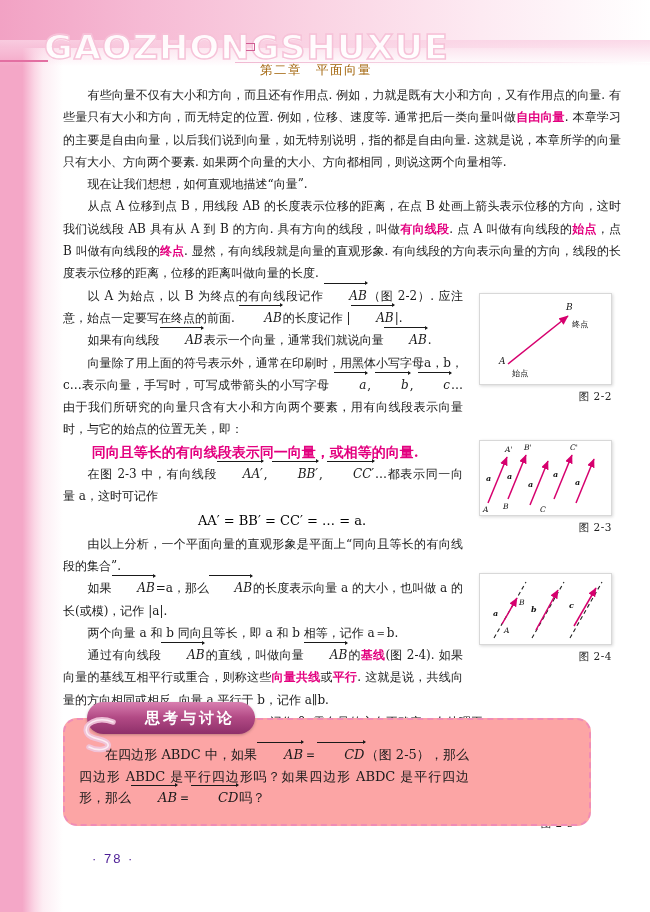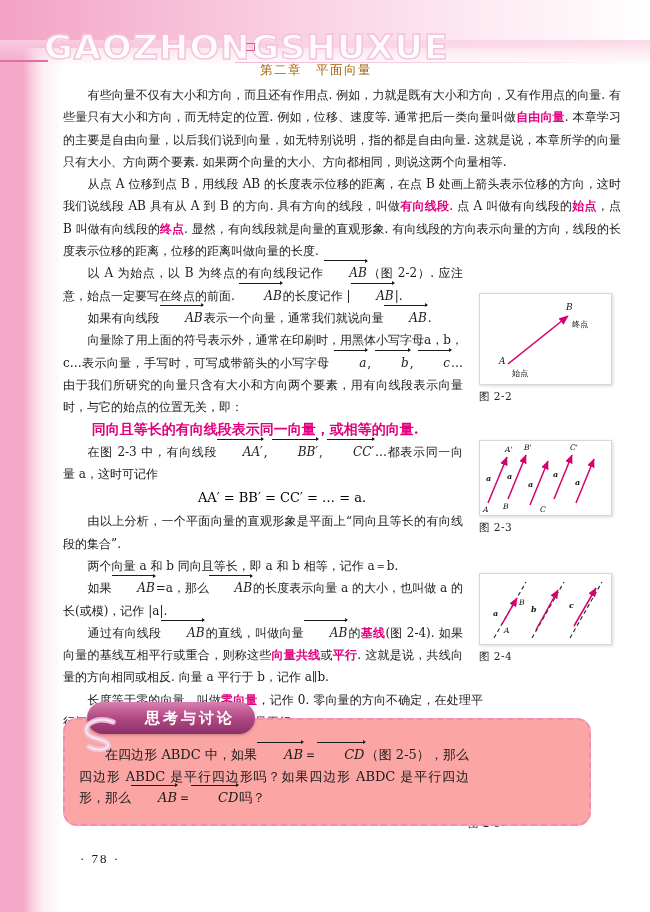--- a/index.html
+++ b/index.html
@@ -193,21 +193,21 @@
     width: 133px;
   }
   .fig-box {
     width: 133px;
     background: #ffffff;
     border: 1px solid #d8d8d8;
     box-shadow: 1px 1px 3px rgba(0,0,0,0.16);
     position: relative;
   }
   .fig-cap {
-    text-align: left;
+    text-align: right;
     font-family: "DejaVu Serif", serif;
     font-size: 10.5px;
     color: #222;
     margin-top: 5px;
     letter-spacing: 0.5px;
   }
 
   #fig2-2 { left: 479px; top: 293px; }
   #fig2-2 .fig-box { height: 92px; }
   #fig2-3 { left: 479px; top: 440px; }
@@ -255,24 +255,24 @@
     font-family: "DejaVu Serif", "Liberation Serif", serif;
     font-size: 13px;
     line-height: 21.5px;
     color: #1a1a1a;
   }
   .think-body p { text-align: justify; }
 
   
   .page-num {
     position: absolute;
-    left: 80px; top: 851px;
-    font-family: Liberation Serif, serif;
+    left: 92px; top: 851px;
+    font-family: Liberation Sans, sans-serif;
     font-size: 13px;
-    color: #0f172a;
+    color: #4c1d95;
     letter-spacing: 2px;
   }
 
   svg { display: block; }
 </style>
 </head>
 <body>
 
 <div id="page">
 
@@ -286,40 +286,41 @@
     <div class="header-rule-right"></div>
     <div class="watermark">GAOZHONGSHUXUE</div>
     <div class="header-marker"></div>
     <div class="header-title">第二章　平面向量</div>
   </div>
 
   <div class="content">
 
     <p class="para indent"><span>有些向量不仅有大小和方向，而且还有作用点. 例如，力就是既有大小和方向，又有作用点的向量. 有些量只有大小和方向，而无特定的位置. 例如，位移、速度等. 通常把后一类向量叫做</span><span class="mag">自由向量</span><span>. 本章学习的主要是自由向量，以后我们说到向量，如无特别说明，指的都是自由向量. 这就是说，本章所学的向量只有大小、方向两个要素. 如果两个向量的大小、方向都相同，则说这两个向量相等.</span></p>
 
+    <p class="para indent">现在让我们想想，如何直观地描述“向量”.</p>
 
     <p class="para indent"><span>从点 A 位移到点 B，用线段 AB 的长度表示位移的距离，在点 B 处画上箭头表示位移的方向，这时我们说线段 AB 具有从 A 到 B 的方向. 具有方向的线段，叫做</span><span class="mag">有向线段</span><span>. 点 A 叫做有向线段的</span><span class="mag">始点</span><span>，点 B 叫做有向线段的</span><span class="mag">终点</span><span>. 显然，有向线段就是向量的直观形象. 有向线段的方向表示向量的方向，线段的长度表示位移的距离，位移的距离叫做向量的长度.</span></p>
 
     <p class="para indent" style="width:400px"><span>以 A 为始点，以 B 为终点的有向线段记作</span><span class="vec">AB</span><span>（图 2-2）. 应注意，始点一定要写在终点的前面.</span> <span class="vec">AB</span><span>的长度记作 |</span><span class="vec">AB</span><span>|.</span></p>
 
     <p class="para indent" style="width:400px"><span>如果有向线段</span><span class="vec">AB</span><span>表示一个向量，通常我们就说向量</span><span class="vec">AB</span><span>.</span></p>
 
     <p class="para indent" style="width:400px"><span>向量除了用上面的符号表示外，通常在印刷时，用黑体小写字母</span><span>a，b，c…表示向量，手写时，可写成带箭头的小写字母</span> <span class="vec-ar">a</span>, <span class="vec-ar">b</span>, <span class="vec-ar">c</span><span>…由于我们所研究的向量只含有大小和方向两个要素，用有向线段表示向量时，与它的始点的位置无关，即：</span></p>
 
     <p class="statement">同向且等长的有向线段表示同一向量，或相等的向量.</p>
 
     <p class="para indent" style="width:400px"><span>在图 2-3 中，有向线段</span><span class="vec">AA′</span>, <span class="vec">BB′</span>, <span class="vec">CC′</span><span>…都表示同一向量 a，这时可记作</span></p>
 
     <div class="eq-line">AA′ = BB′ = CC′ = … = a.</div>
 
     <p class="para indent" style="width:400px">由以上分析，一个平面向量的直观形象是平面上“同向且等长的有向线段的集合”.</p>
 
+    <p class="para indent" style="width:400px"><span>如果</span><span class="vec">AB</span><span>=a，那么</span><span class="vec">AB</span><span>的长度表示向量 a 的大小，也叫做 a 的长(或模)，记作 |a|.</span></p>
+
     <p class="para indent" style="width:400px">两个向量 a 和 b 同向且等长，即 a 和 b 相等，记作 a＝b.</p>
-
-    <p class="para indent" style="width:400px"><span>如果</span><span class="vec">AB</span><span>=a，那么</span><span class="vec">AB</span><span>的长度表示向量 a 的大小，也叫做 a 的长(或模)，记作 |a|.</span></p>
 
     <p class="para indent" style="width:400px"><span>通过有向线段</span><span class="vec">AB</span><span>的直线，叫做向量</span><span class="vec">AB</span><span>的</span><span class="mag">基线</span><span>(图 2-4). 如果向量的基线互相平行或重合，则称这些</span><span class="mag">向量共线</span><span>或</span><span class="mag">平行</span><span>. 这就是说，共线向量的方向相同或相反. 向量 a 平行于 b，记作 a∥b.</span></p>
 
     <p class="para indent" style="width:420px"><span>长度等于零的向量，叫做</span><span class="mag">零向量</span><span>，记作 0. 零向量的方向不确定，在处理平行问题时，通常规定零向量与任意向量平行.</span></p>
 
   </div>
 
   <div class="fig" id="fig2-2">
     <div class="fig-box">
       <svg width="133" height="92" viewBox="0 0 133 92">

